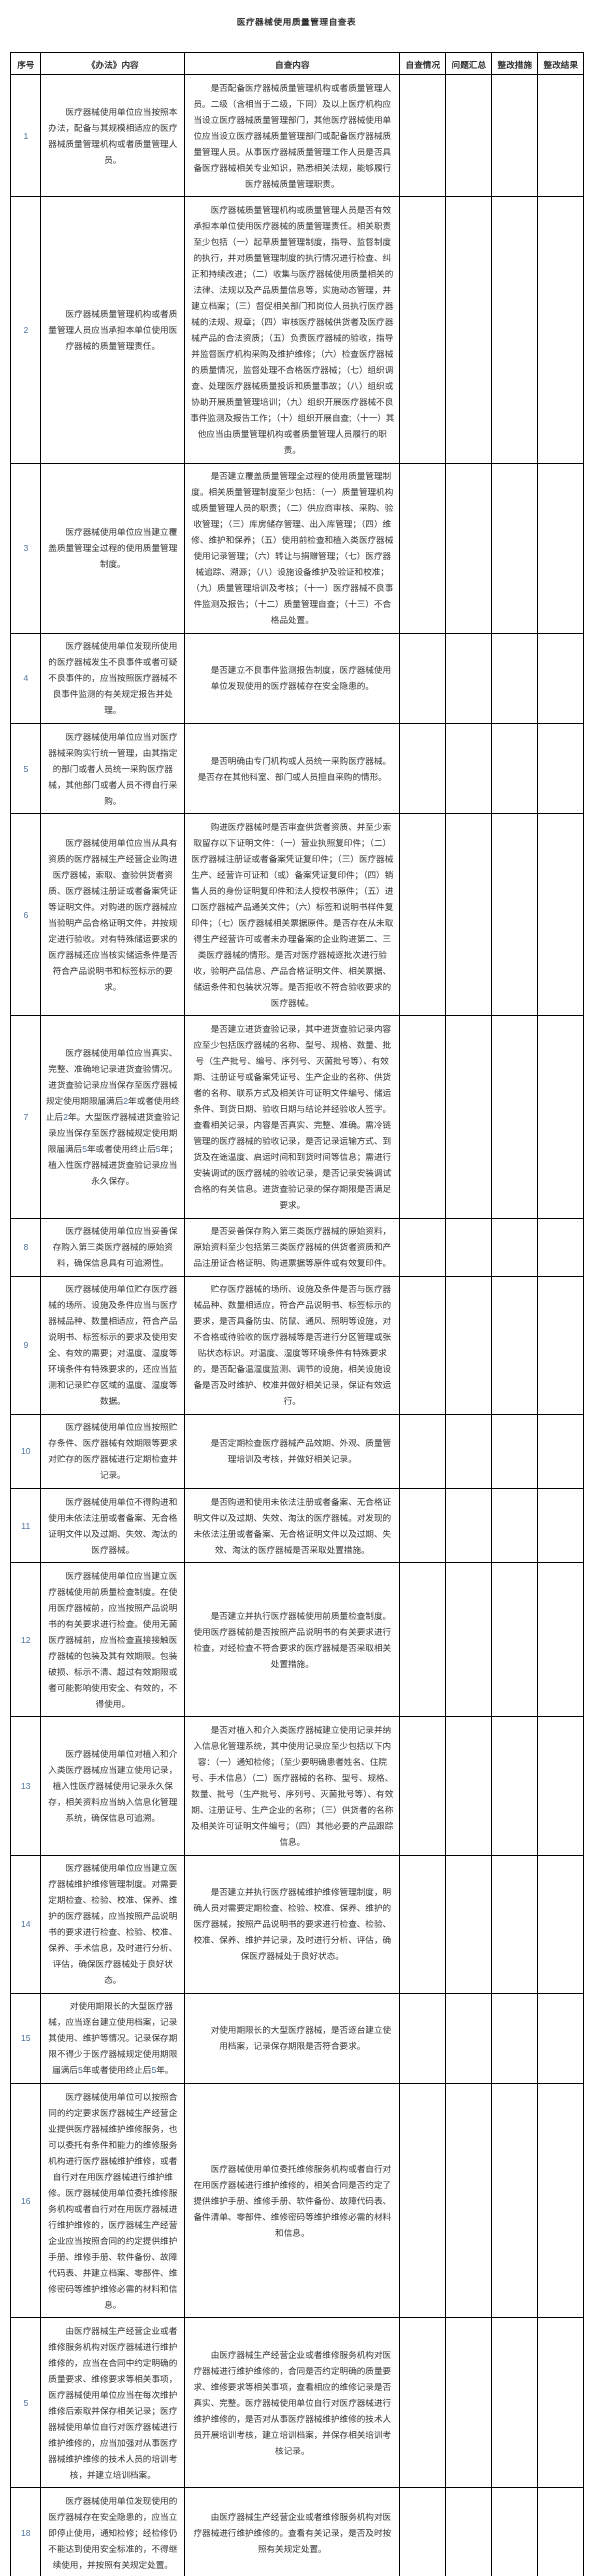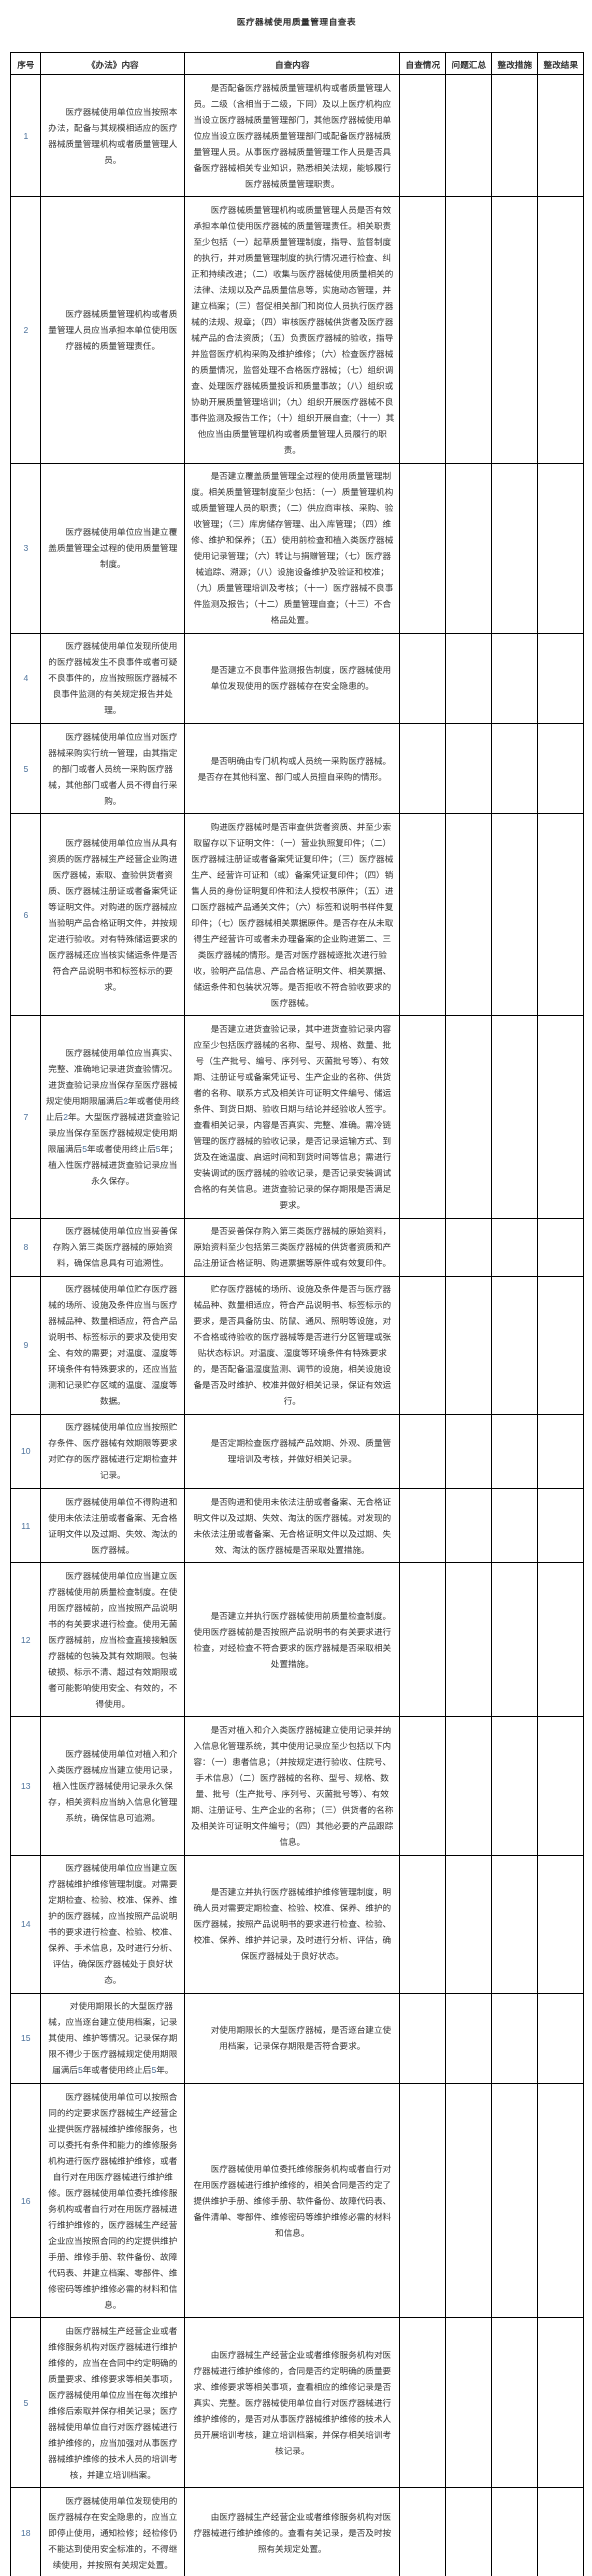--- a/index.html
+++ b/index.html
@@ -256,21 +256,21 @@
     <td class="cell-empty"></td>
     <td class="cell-empty"></td>
   </tr>
 
   <tr>
     <td class="cell-no"><span class="digit">13</span></td>
     <td class="cell-text">
             <p>医疗器械使用单位对植入和介入类医疗器械应当建立使用记录，植入性医疗器械使用记录永久保存，相关资料应当纳入信息化管理系统，确保信息可追溯。</p>
           </td>
     <td class="cell-text">
-            <p>是否对植入和介入类医疗器械建立使用记录并纳入信息化管理系统，其中使用记录应至少包括以下内容：（一）患者信息；（并按规定进行验收、住院号、手术信息）（二）医疗器械的名称、型号、规格、数量、批号（生产批号、序列号、灭菌批号等）、有效期、注册证号、生产企业的名称；（三）供货者的名称及相关许可证明文件编号；（四）其他必要的产品跟踪信息。</p>
+            <p>是否对植入和介入类医疗器械建立使用记录并纳入信息化管理系统，其中使用记录应至少包括以下内容：（一）通知检修；（至少要明确患者姓名、住院号、手术信息）（二）医疗器械的名称、型号、规格、数量、批号（生产批号、序列号、灭菌批号等）、有效期、注册证号、生产企业的名称；（三）供货者的名称及相关许可证明文件编号；（四）其他必要的产品跟踪信息。</p>
           </td>
     <td class="cell-empty"></td>
     <td class="cell-empty"></td>
     <td class="cell-empty"></td>
     <td class="cell-empty"></td>
   </tr>
 
   <tr>
     <td class="cell-no"><span class="digit">14</span></td>
     <td class="cell-text">

